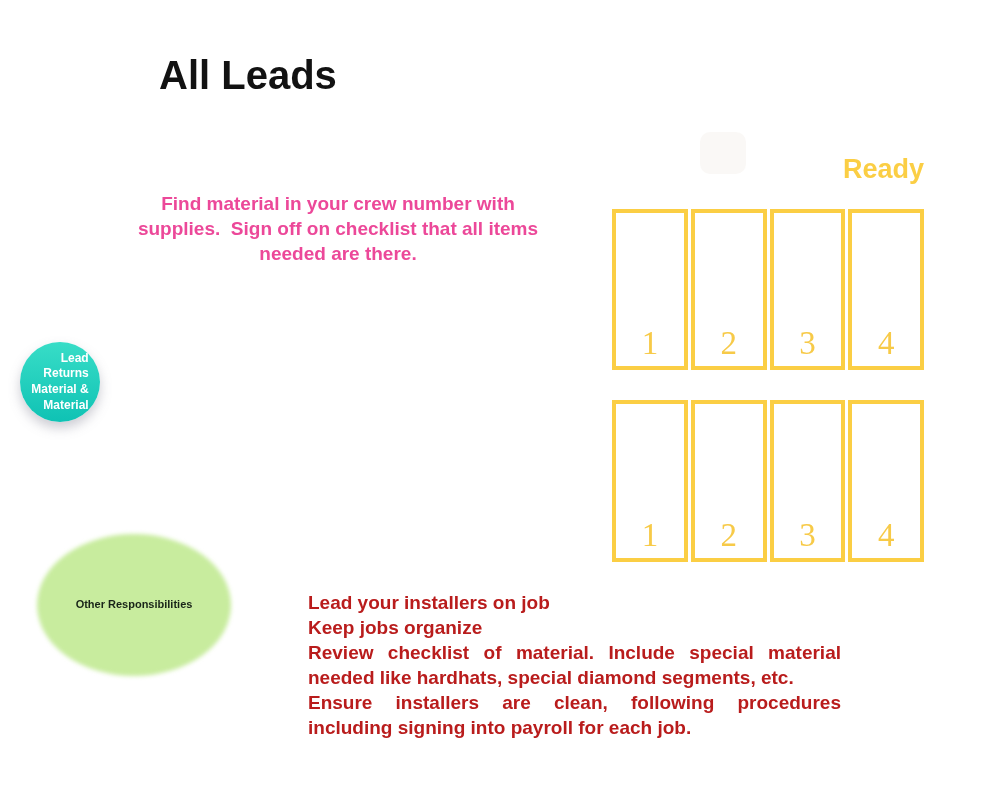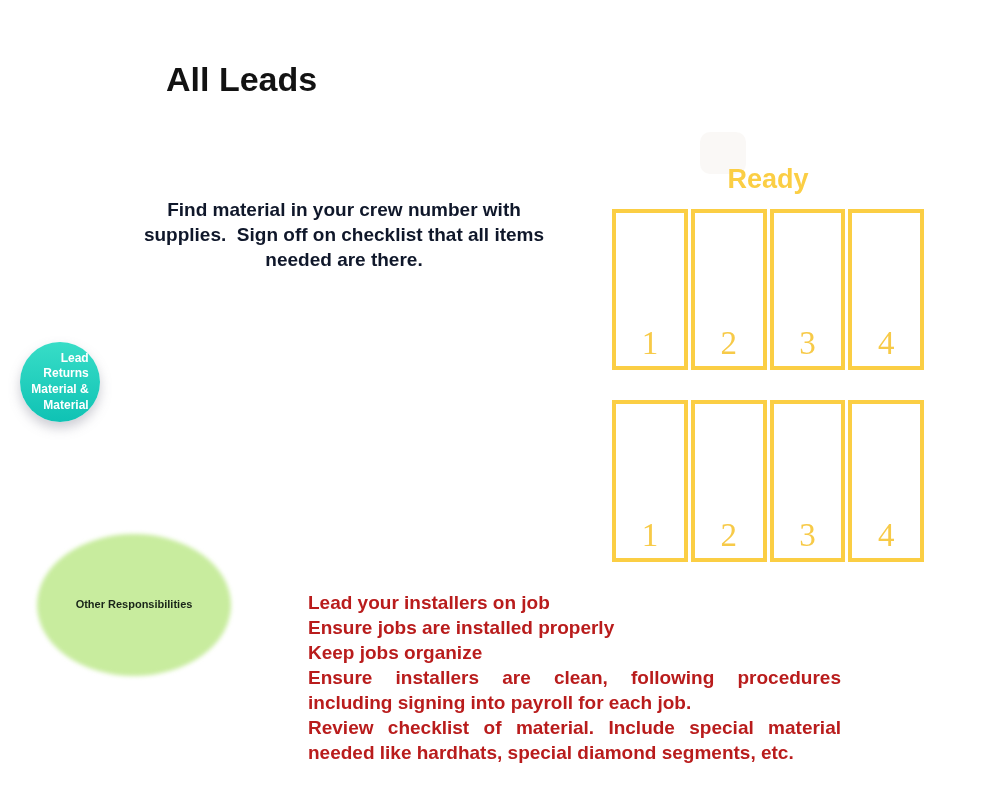--- a/index.html
+++ b/index.html
@@ -1,22 +1,22 @@
 <!DOCTYPE html>
 <html><head>
 <meta charset="utf-8">
 <style>
   html,body { margin:0; padding:0; background:#ffffff; }
   .canvas {
     position:relative; width:1000px; height:800px; background:#ffffff;
     font-family:"Liberation Sans", sans-serif; overflow:hidden;
   }
   .page-title {
-    position:absolute; left:150px; top:44px; margin:16px;
-    font-size:34px; font-weight:bold; color:#121212;
+    position:absolute; left:150px; top:44px; margin:9px;
+    font-size:40px; font-weight:bold; color:#121212;
   }
   .artifact {
     position:absolute; left:700px; top:132px; width:46px; height:42px;
     background:#f5f3ef; opacity:.55; border-radius:10px;
   }
   .badge {
     position:absolute; border-radius:50%;
     display:flex; align-items:center; justify-content:center; text-align:center;
     color:#ffffff; font-weight:bold;
     box-shadow:0 6px 12px rgba(110,110,130,.35);
@@ -25,31 +25,31 @@
     left:14px; top:172px; width:92px; height:92px;
     background:linear-gradient(180deg,#F6838F 0%,#F23E8A 100%);
     font-size:13.5px; line-height:1.35;
   }
   .badge-teal {
     left:20px; top:342px; width:80px; height:80px;
     background:linear-gradient(180deg,#38DDC7 0%,#0FC2B4 100%);
     font-size:12px; line-height:1.3;text-align:right;
   }
   .step {
-    position:absolute; width:412px; margin:14px; text-align:center;
-    font-weight:bold; font-size:19px; line-height:25px; color:#0f172a;
+    position:absolute; width:412px; margin:8px; text-align:center;
+    font-weight:bold; font-size:19px; line-height:25px; color:#ec4899;
     white-space:pre-wrap;
   }
   .step-1 { left:124px; top:183px; }
   .step-2 { left:122px; top:350px; }
   .bin-label {
     position:absolute; left:612px; width:312px; text-align:center;
     font-size:27px; font-weight:bold; color:#FBCE44;
   }
-  .bin-label-ready { top:164px; }
+  .bin-label-ready { top:154px;text-align:right; }
   .bin-label-return { top:370px; }
   .bin-grid {
     position:absolute; left:612px; width:312px;
     display:flex; gap:3px; box-sizing:border-box;
   }
   .bin-grid-ready { top:209px; height:161px; }
   .bin-grid-return { top:400px; height:162px; }
   .bin-cell {
     flex:1; border:4px solid #FBCE44; box-sizing:border-box;
     display:flex; align-items:flex-end; justify-content:center;
@@ -128,19 +128,18 @@
     </div>
   </div>
 
   <div class="ellipse-bg"></div>
   <div class="ellipse-label">
     <span>Other Responsibilities</span>
   </div>
 
   <div class="resp">
     <p>Lead your installers on job</p>
-    <p>Ensure jobs are installed properly</p>
     <p>Keep jobs organize</p>
+    <p class="justify">Review checklist of material.  Include special material needed like hardhats, special diamond segments, etc.</p>
     <p class="justify">Ensure installers are clean, following procedures including signing into payroll for each job.</p>
-    <p class="justify">Review checklist of material.  Include special material needed like hardhats, special diamond segments, etc.</p>
   </div>
 
 </div>
 
 </body></html>

